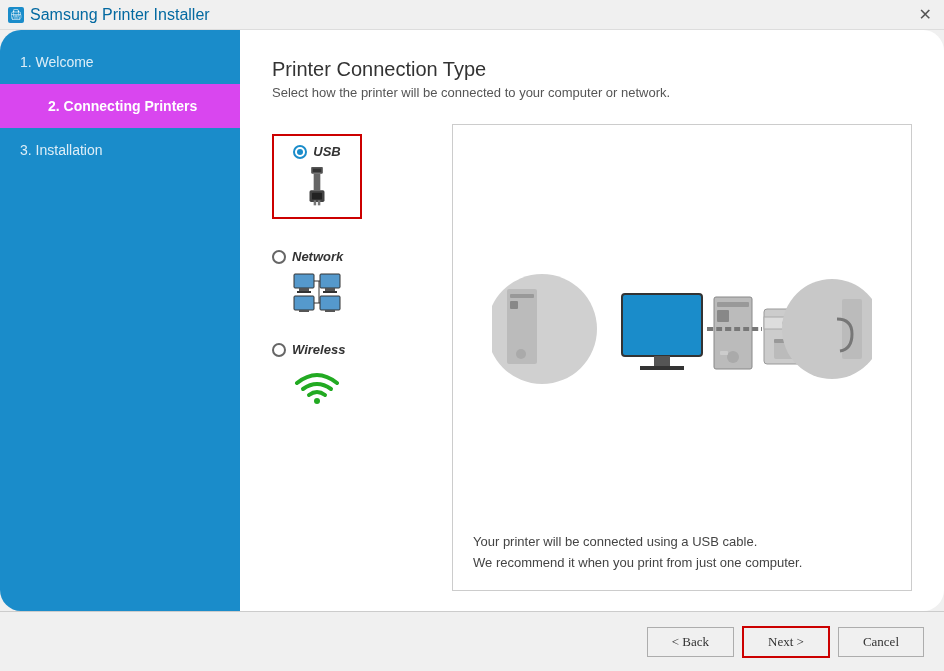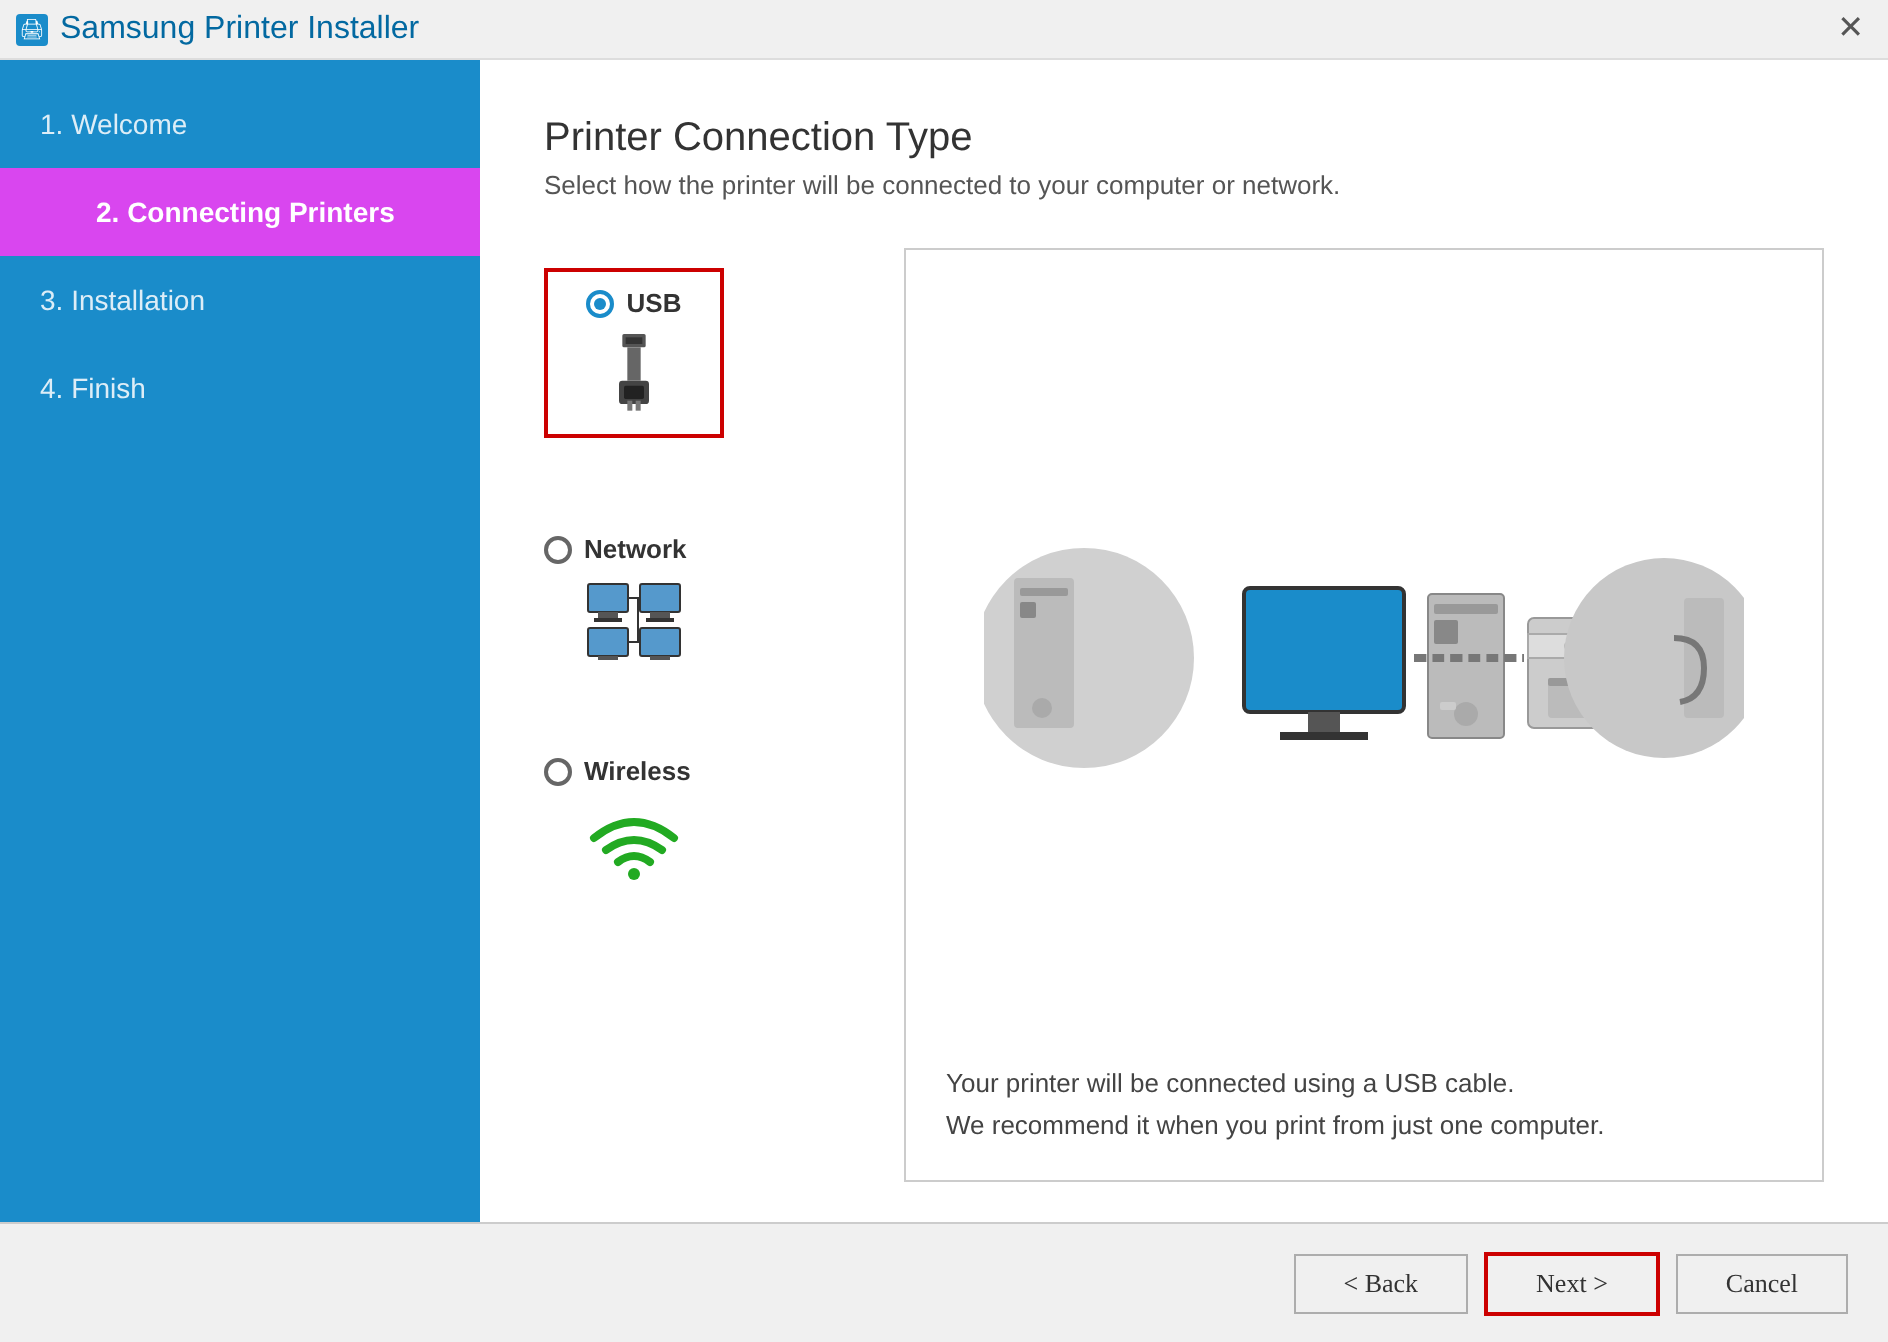--- a/index.html
+++ b/index.html
@@ -52,20 +52,21 @@
       border: none;
       padding: 0 4px;
       line-height: 1;
     }
 
     
     .main-container {
       display: flex;
       flex: 1;
       overflow: hidden;
+      border-radius: 21px;
     }
 
     
     .sidebar {
       width: 240px;
       background: #1a8cca;
       flex-shrink: 0;
       padding-top: 10px;
     }
     .sidebar-item {
@@ -110,22 +111,23 @@
       flex: 1;
       gap: 0;
     }
 
     
     .options-column {
       width: 160px;
       flex-shrink: 0;
       display: flex;
       flex-direction: column;
-      gap: 48px;
+      gap: 30px;
       padding-top: 10px;
+      font-style: italic;
     }
 
     .option-item {
       display: flex;
       flex-direction: column;
       align-items: flex-start;
       cursor: pointer;
     }
 
     .option-header {
@@ -263,23 +265,20 @@
   <div class="sidebar">
     <div class="sidebar-item inactive">
       <span>1. Welcome</span>
     </div>
     <div class="sidebar-item active">
       <span>2. Connecting Printers</span>
     </div>
     <div class="sidebar-item inactive">
       <span>3. Installation</span>
     </div>
-    <div class="sidebar-item inactive">
-      <span>4. Finish</span>
-    </div>
   </div>
 
   <div class="content">
     <div class="content-title">Printer Connection Type</div>
     <div class="content-subtitle">Select how the printer will be connected to your computer or network.</div>
 
     <div class="options-area">
 
       <div class="options-column">
 

